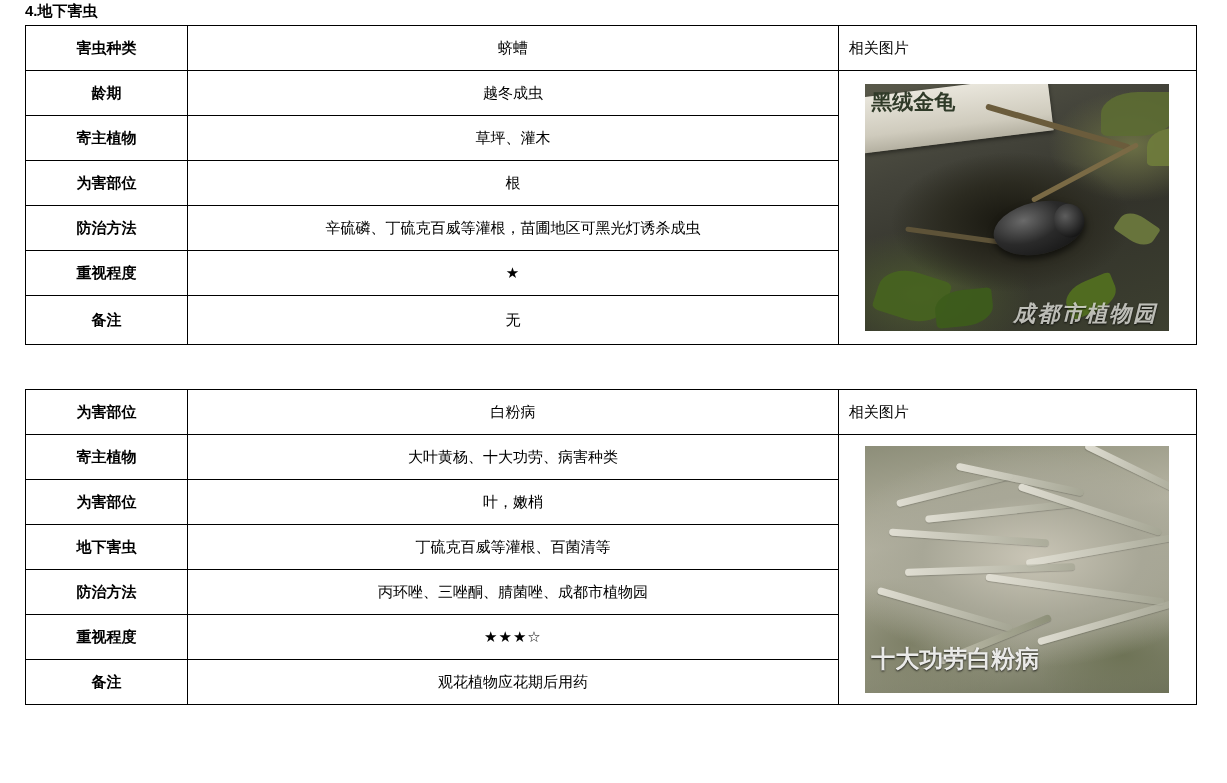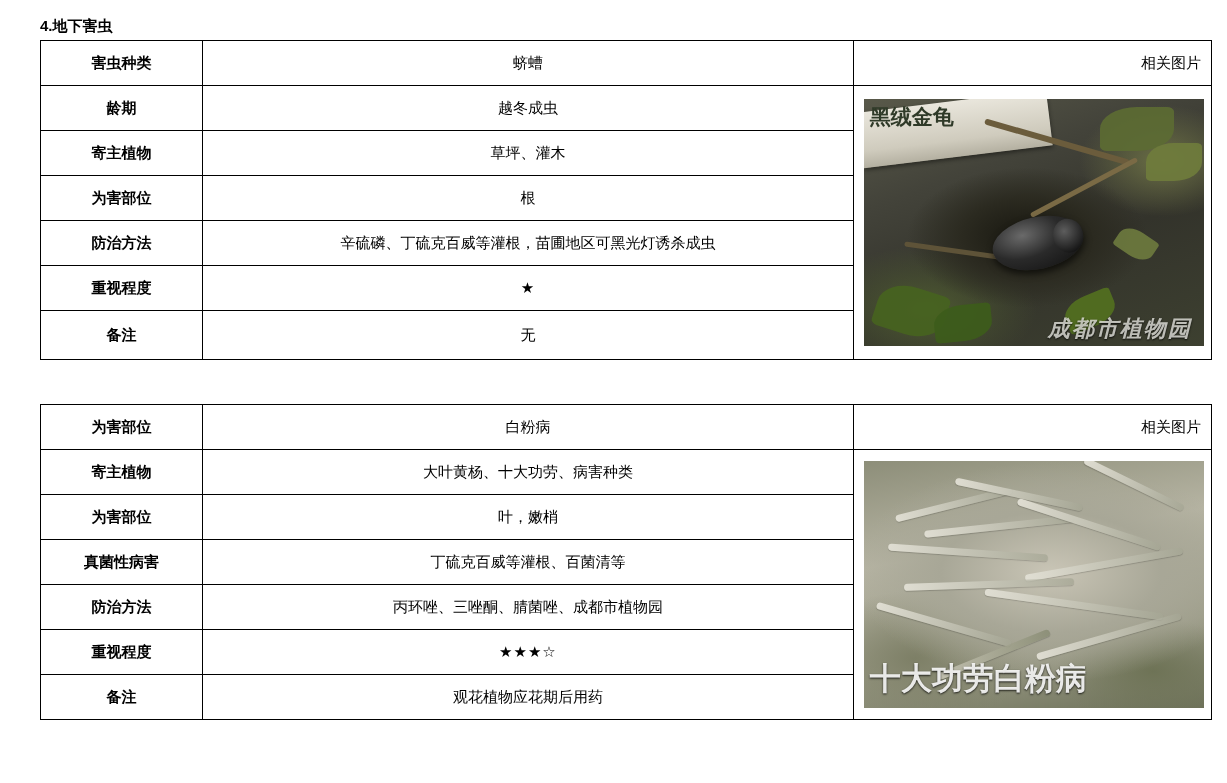--- a/index.html
+++ b/index.html
@@ -11,21 +11,21 @@
     width: 1227px;
     height: 783px;
     font-family: "Liberation Serif", "DejaVu Serif", serif;
     color: #000000;
     overflow: hidden;
   }
   .page {
     position: relative;
     width: 1227px;
     height: 783px;
-    padding: 16px;
+    padding: 1px;
     box-sizing: border-box;
   }
   .section-heading {
     font-family: "Liberation Sans", "DejaVu Sans", sans-serif;
     font-weight: bold;
     font-size: 15px;
     line-height: 20px;
     margin: 0;
   }
   .heading-block {
@@ -55,39 +55,39 @@
     font-weight: bold;
     font-size: 15px;
     border-radius: 8px;
   }
   td.value-cell {
     width: 650px;
     text-align: center;
     padding-left: 12px;
   }
   td.image-header-cell {
-    text-align: right;
+    text-align: left;
   }
   td.image-cell {
     padding: 6px;
     text-align: center;
     vertical-align: middle;
   }
   .row-h-44 td { height: 44px; }
   .row-h-48 td { height: 48px; }
 
   .stars {
     letter-spacing: 1px;
     font-size: 15px;
   }
 
   
   .photo {
     position: relative;
-    width: 340px;
+    width: 304px;
     height: 247px;
     overflow: hidden;
     margin: 0 auto;
     background: #3a3a32;
   }
   .photo1 {
     background:
       radial-gradient(ellipse 120px 70px at 48% 56%, #17160f 0%, #2b2a20 55%, rgba(43,42,32,0) 100%),
       radial-gradient(ellipse 160px 90px at 18% 85%, #4e5a32 0%, rgba(78,90,50,0) 70%),
       radial-gradient(ellipse 120px 80px at 88% 25%, #6b6f45 0%, rgba(107,111,69,0) 70%),
@@ -138,22 +138,22 @@
     text-shadow: none;
   }
   .cap-bottom-right {
     right: 12px; bottom: 2px;
     font-size: 22px;
     color: rgba(236,236,230,.78);
     font-style: italic;
     letter-spacing: 2px;
   }
   .cap-bottom-left {
-    left: 6px; bottom: 8px;
-    font-size: 31px;
+    left: 6px; bottom: 18px;
+    font-size: 24px;
     color: rgba(250,250,248,.92);
   }
 
   
   .photo2 {
     background:
       radial-gradient(ellipse 200px 110px at 55% 45%, #c9c5b6 0%, #a8a797 55%, rgba(168,167,151,0) 100%),
       radial-gradient(ellipse 150px 90px at 15% 80%, #7d7f66 0%, rgba(125,127,102,0) 75%),
       radial-gradient(ellipse 130px 70px at 85% 85%, #6e7356 0%, rgba(110,115,86,0) 75%),
       linear-gradient(170deg, #8d8e79 0%, #b6b4a3 35%, #9c9c88 70%, #6d7159 100%);
@@ -268,21 +268,21 @@
               <div class="blade" style="left:215px; top:20px; width:110px; transform:rotate(26deg);"></div>
               <div class="photo-caption cap-bottom-left">十大功劳白粉病</div>
             </div>
           </td>
         </tr>
         <tr class="row-h-44">
           <td class="label-cell">为害部位</td>
           <td class="value-cell">叶，嫩梢</td>
         </tr>
         <tr class="row-h-44">
-          <td class="label-cell">真菌性病害</td>
+          <td class="label-cell">地下害虫</td>
           <td class="value-cell">丁硫克百威等灌根、百菌清等</td>
         </tr>
         <tr class="row-h-44">
           <td class="label-cell">防治方法</td>
           <td class="value-cell">丙环唑、三唑酮、腈菌唑、成都市植物园</td>
         </tr>
         <tr class="row-h-44">
           <td class="label-cell">重视程度</td>
           <td class="value-cell stars">★★★☆</td>
         </tr>

